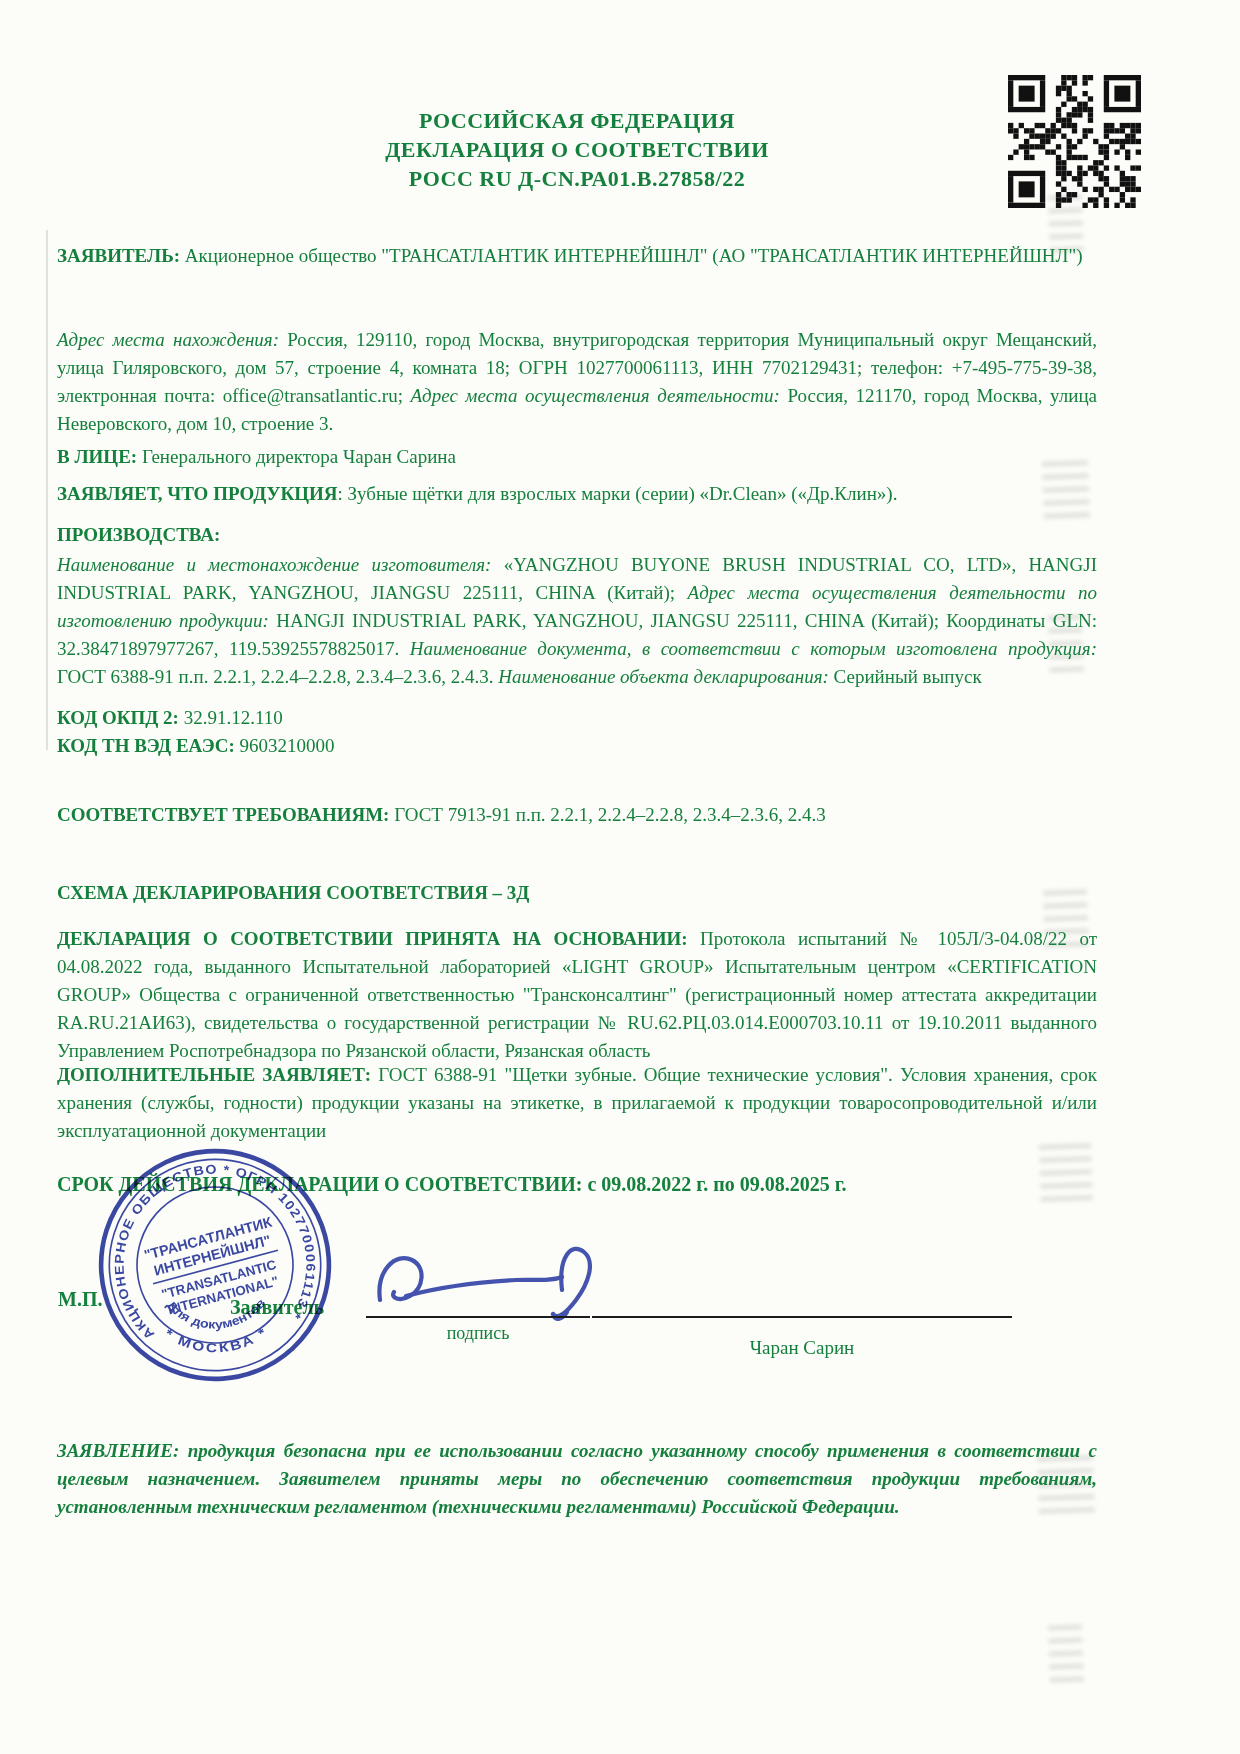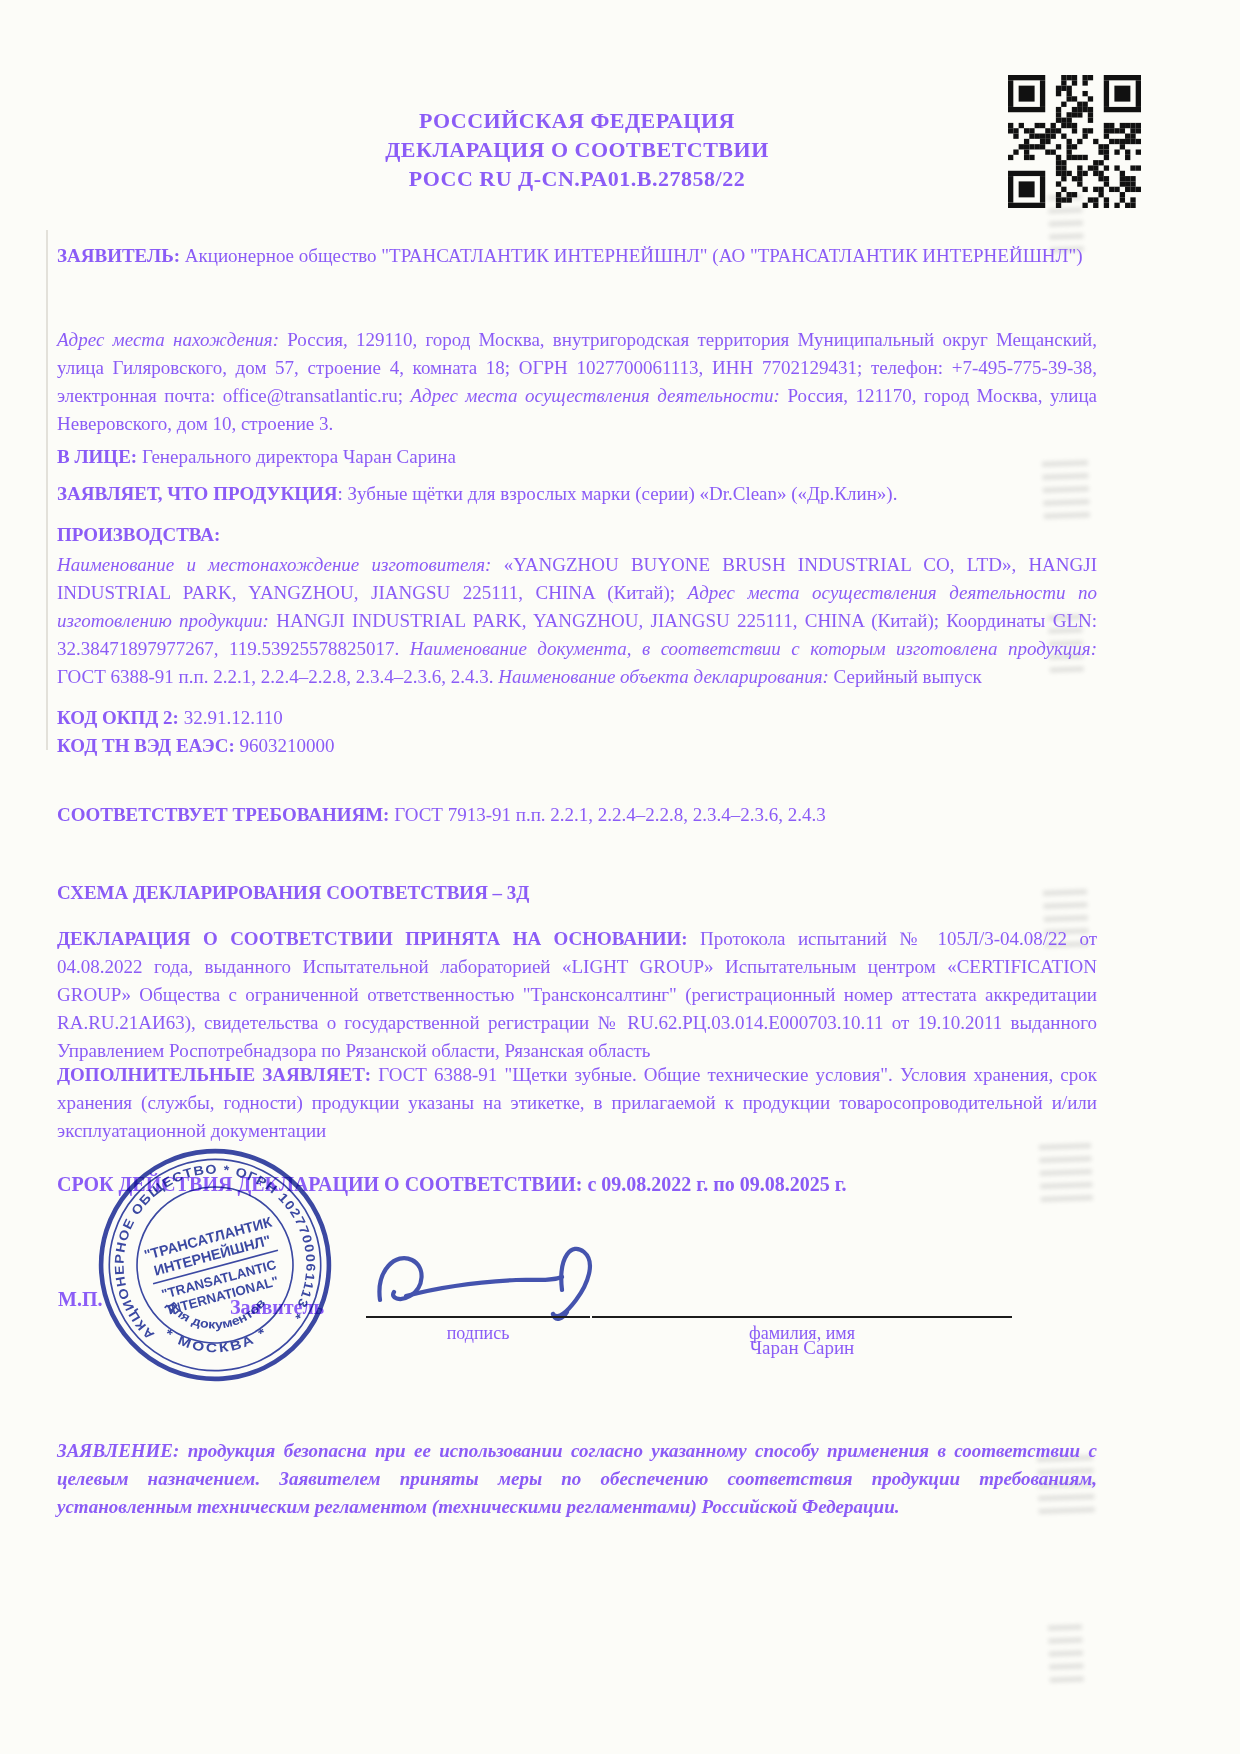--- a/index.html
+++ b/index.html
@@ -1,20 +1,20 @@
 <!DOCTYPE html>
 <html><head>
 <meta charset="utf-8">
 <style>
   html,body{margin:0;padding:0;background:#888;}
   .page{
     position:relative;width:1240px;height:1754px;margin:0 auto;
     background:#fcfcf8;overflow:hidden;
     font-family:"Liberation Serif","DejaVu Serif",serif;
-    color:#8b5cf6;
+    color:#15803d;
   }
   .abs{position:absolute;}
   .title{
     left:57px;top:106px;width:1040px;text-align:center;
     font-weight:bold;font-size:22px;line-height:29px;letter-spacing:.5px;
   }
   .para{
     left:57px;width:1040px;font-size:19px;line-height:28px;text-align:justify;
   }
   .para.noj{text-align:left;}
@@ -288,21 +288,20 @@
       <path d="M14,78 C10,48 30,30 46,38 C60,45 58,66 44,74 C34,80 24,76 28,70"></path>
       <path d="M40,74 C70,66 110,60 150,58 C170,57 182,60 196,55"></path>
       <path d="M196,68 C192,34 206,20 218,30 C230,40 222,62 210,78 C201,90 192,98 187,92"></path>
       <path d="M187,92 C189,100 197,97 201,90"></path>
     </g>
   </svg>
   <div class="abs sigline" id="sigline1"></div>
   <div class="abs sigline" id="sigline2"></div>
   <div class="abs cap" id="cap-podpis">подпись</div>
   <div class="abs" id="name-val">Чаран Сарин</div>
-  <div class="abs cap" id="cap-name">фамилия, имя</div>
 
   <svg id="stamp" class="abs" viewBox="0 0 230 230">
     <defs>
       <path id="arcOuter" d="M52.1 177.9 A89 89 0 1 1 177.9 177.9" fill="none"></path>
       <path id="arcDocs" d="M61.3 146 A62 62 0 0 0 168.7 146" fill="none"></path>
       <path id="arcCity" d="M48 167.3 A85 85 0 0 0 182 167.3" fill="none"></path>
     </defs>
     <g fill="none" stroke="#2c3ba0">
       <circle cx="115" cy="115" r="111" stroke-width="4.5"></circle>
       <circle cx="115" cy="115" r="103" stroke-width="1.6"></circle>

